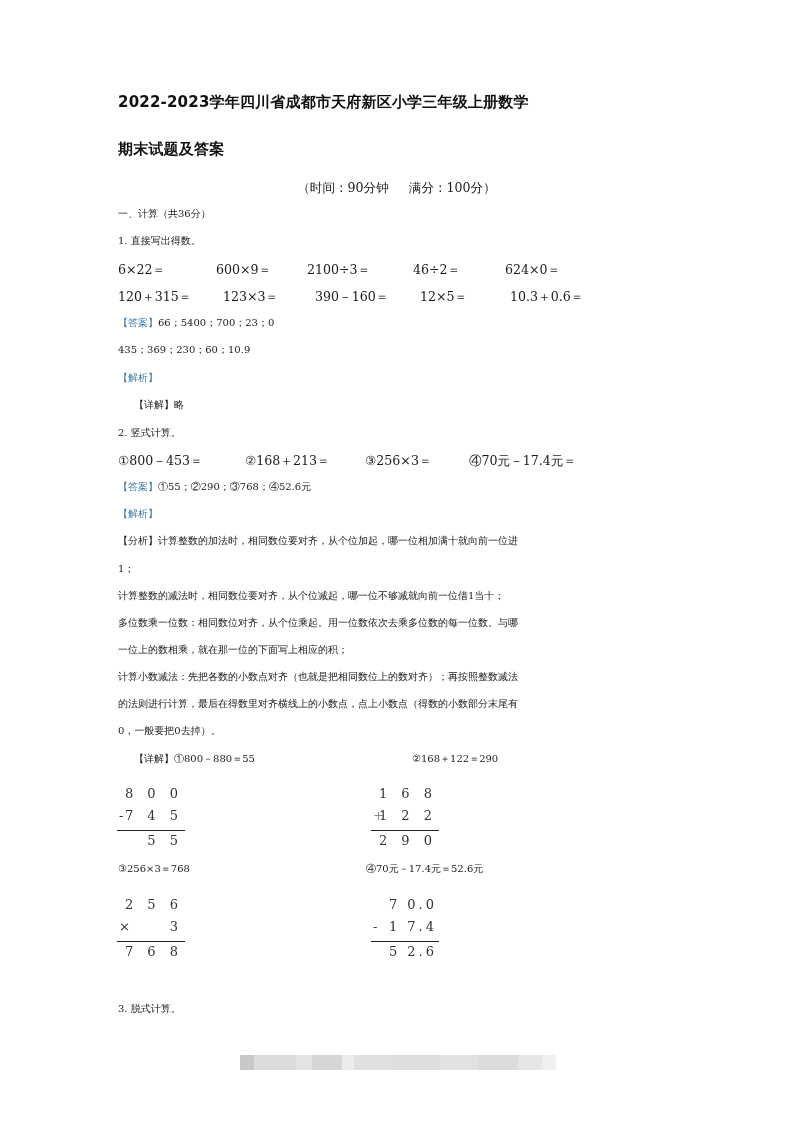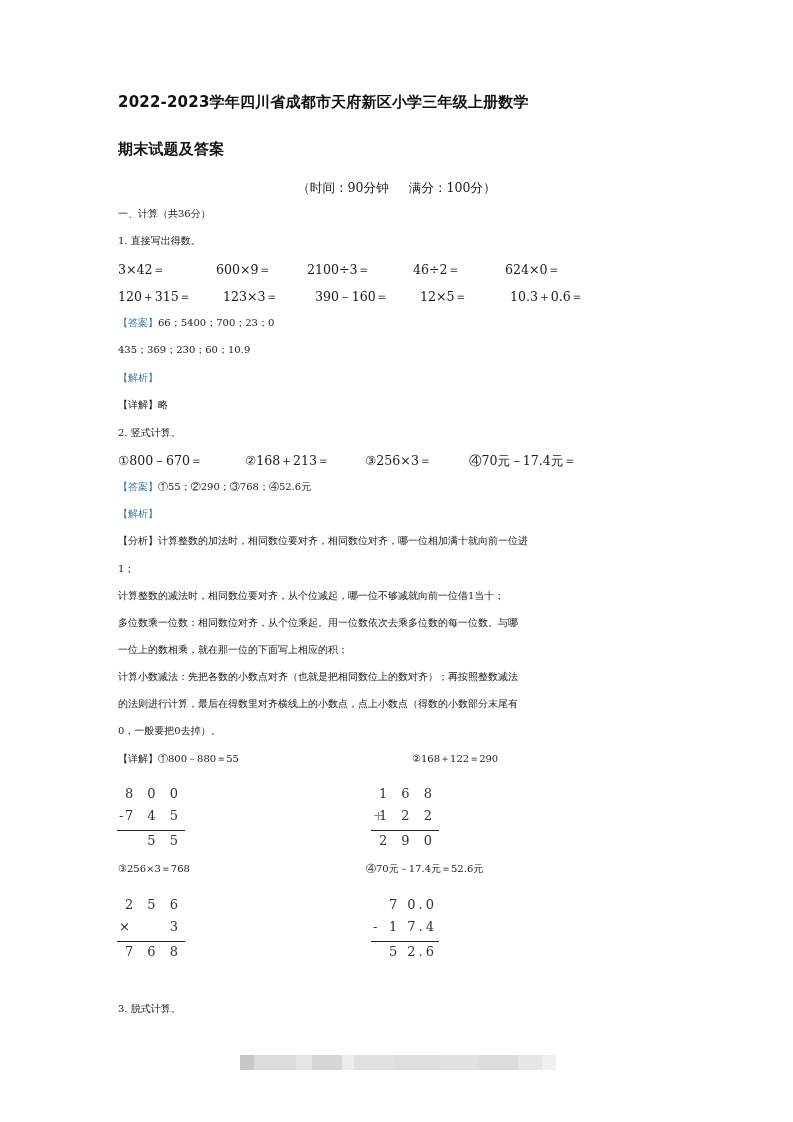--- a/index.html
+++ b/index.html
@@ -43,20 +43,21 @@
       text-align: center;
       font-size: 12.6px;
       color: #1a1a1a;
       white-space: pre;
     }
     .tag {
       color: #3f78a8;
     }
     .tag-plain {
       color: #1a1a1a;
+      margin-left: 16px;
     }
     .row {
       position: absolute;
       left: 118px;
       font-size: 12.6px;
       white-space: nowrap;
     }
     .row span.cell {
       position: absolute;
       top: 0;
@@ -106,21 +107,21 @@
   <div class="title" style="top:93px;">2022-2023学年四川省成都市天府新区小学三年级上册数学</div>
   <div class="title" style="top:140px;">期末试题及答案</div>
 
   <div class="meta" style="top:180px;">（时间：90分钟     满分：100分）</div>
 
   <div class="line" style="top:207px;">一、计算（共36分）</div>
 
   <div class="line" style="top:234px;">1. 直接写出得数。</div>
 
   <div class="row" style="top:262px;">
-    <span class="cell" style="left:0px;">3×42＝</span>
+    <span class="cell" style="left:0px;">6×22＝</span>
     <span class="cell" style="left:98px;">600×9＝</span>
     <span class="cell" style="left:189px;">2100÷3＝</span>
     <span class="cell" style="left:295px;">46÷2＝</span>
     <span class="cell" style="left:387px;">624×0＝</span>
   </div>
   <div class="row" style="top:289px;">
     <span class="cell" style="left:0px;">120＋315＝</span>
     <span class="cell" style="left:105px;">123×3＝</span>
     <span class="cell" style="left:197px;">390－160＝</span>
     <span class="cell" style="left:302px;">12×5＝</span>
@@ -133,34 +134,34 @@
   <div class="line" style="top:343px;">435；369；230；60；10.9</div>
   <div class="line" style="top:371px;">
     <span class="tag">【解析】</span>
   </div>
   <div class="line" style="top:398px;">
     <span class="tag-plain">【详解】</span><span>略</span>
   </div>
 
   <div class="line" style="top:426px;">2. 竖式计算。</div>
   <div class="row" style="top:453px;">
-    <span class="cell" style="left:0px;">①800－670＝</span>
+    <span class="cell" style="left:0px;">①800－453＝</span>
     <span class="cell" style="left:127px;">②168＋213＝</span>
     <span class="cell" style="left:247px;">③256×3＝</span>
     <span class="cell" style="left:351px;">④70元－17.4元＝</span>
   </div>
   <div class="line" style="top:480px;">
     <span class="tag">【答案】</span><span>①55；②290；③768；④52.6元</span>
   </div>
   <div class="line" style="top:507px;">
     <span class="tag">【解析】</span>
   </div>
 
   <div class="line" style="top:534px;">
-    <span>【分析】</span><span>计算整数的加法时，相同数位要对齐，相同数位对齐，哪一位相加满十就向前一位进</span>
+    <span>【分析】</span><span>计算整数的加法时，相同数位要对齐，从个位加起，哪一位相加满十就向前一位进</span>
   </div>
   <div class="line" style="top:562px;">1；</div>
   <div class="line" style="top:589px;">计算整数的减法时，相同数位要对齐，从个位减起，哪一位不够减就向前一位借1当十；</div>
   <div class="line" style="top:616px;">多位数乘一位数：相同数位对齐，从个位乘起。用一位数依次去乘多位数的每一位数。与哪</div>
   <div class="line" style="top:643px;">一位上的数相乘，就在那一位的下面写上相应的积；</div>
   <div class="line" style="top:670px;">计算小数减法：先把各数的小数点对齐（也就是把相同数位上的数对齐）；再按照整数减法</div>
   <div class="line" style="top:697px;">的法则进行计算，最后在得数里对齐横线上的小数点，点上小数点（得数的小数部分末尾有</div>
   <div class="line" style="top:724px;">0，一般要把0去掉）。</div>
 
   <div class="line" style="top:752px;">

